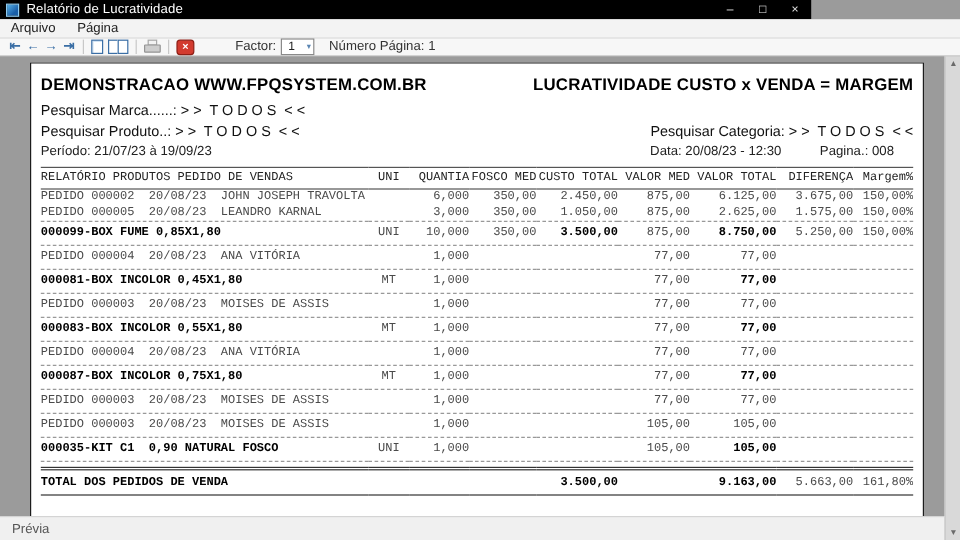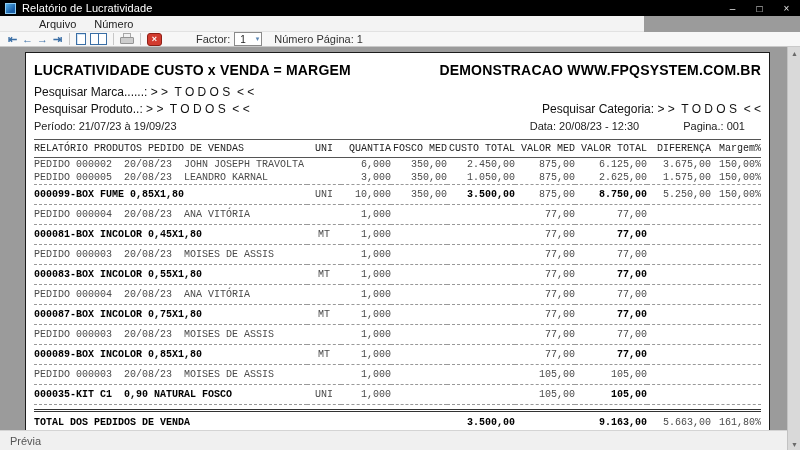--- a/index.html
+++ b/index.html
@@ -1,26 +1,26 @@
 <!DOCTYPE html>
 <html><head>
 <meta charset="utf-8">
 <style>
   * { margin:0; padding:0; box-sizing:border-box; }
   html,body { width:800px; height:450px; }
   body { position:relative; overflow:hidden; background:#9b9b9b; font-family:"Liberation Sans",sans-serif; }
 
   
-  .titlebar { position:absolute; top:0; left:0; width:800px; height:16px; background:#000; color:#fff; display:flex; align-items:center; font-size:11px; }
+  .titlebar { position:absolute; top:0; left:0; width:676px; height:16px; background:#000; color:#fff; display:flex; align-items:center; font-size:11px; }
   .app-icon { width:11px; height:11px; margin:0 6px 0 5px; background:linear-gradient(135deg,#56b0e8 0%,#1a5fa8 70%); border:1px solid #8ecbf2; }
   .title-text { letter-spacing:.1px; }
   .win-controls { margin-left:auto; display:flex; height:16px; }
   .win-btn { width:27px; display:flex; align-items:center; justify-content:center; color:#e4e4e4; font-size:10px; cursor:default; }
 
-  .menubar { position:absolute; top:16px; left:0; width:644px; height:16px; background:#f3f3f3; border-bottom:1px solid #e2e2e2; display:flex; align-items:center; font-size:11px; color:#222;padding-left:30px; }
+  .menubar { position:absolute; top:16px; left:0; width:800px; height:16px; background:#f3f3f3; border-bottom:1px solid #e2e2e2; display:flex; align-items:center; font-size:11px; color:#222; }
   .menu-item { padding:0 9px; }
 
   .toolbar { position:absolute; top:32px; left:0; width:800px; height:15px; background:#f7f7f7; border-bottom:1px solid #c9c9c9; display:flex; align-items:center; font-size:11px; color:#333; padding-left:5px; }
   .tb-ico.nav { width:15px; text-align:center; color:#3a6ea5; font-weight:bold; font-size:11px; line-height:12px; }
   .tb-sep { width:1px; height:12px; background:#c8c8c8; margin:0 4px; }
   .page-ico.single { width:10px; height:12px; background:#fff; border:1px solid #3a6ea5; box-shadow:inset 1px 1px 0 #d3e5f6; margin:0 2px; }
   .page-ico.double { width:17px; height:12px; display:inline-flex; margin:0 2px; }
   .page-ico.double i { flex:1; background:#fff; border:1px solid #3a6ea5; }
   .page-ico.double i:first-child { border-right:none; }
   .printer { position:relative; width:14px; height:12px; display:inline-block; margin:0 2px; }
@@ -40,21 +40,21 @@
   .sarrow { position:absolute; left:0; width:13px; height:12px; display:flex; align-items:center; justify-content:center; font-size:7px; color:#6a6a6a; }
   .sarrow.top { top:0; } .sarrow.bottom { bottom:0; }
 
   .statusbar { position:absolute; left:0; bottom:0; width:787px; height:20px; background:#f0f0f0; border-top:1px solid #d4d4d4; display:flex; align-items:center; font-size:11px; color:#555; padding-left:10px; }
 
   
   .rh-line1 { display:flex; justify-content:space-between; align-items:baseline; margin-bottom:7px; }
   .rpt-title { font-size:14px; font-weight:bold; color:#000; letter-spacing:.2px; }
   .rh-line { display:flex; justify-content:space-between; font-size:12px; color:#111; white-space:pre; margin-bottom:3px; }
   .rh-line.small { font-size:11px; color:#222; margin-top:4px; margin-bottom:0; }
-  .rh-right { display:flex; gap:44px; margin-right:16px; }
+  .rh-right { display:flex; gap:32px; margin-right:16px; }
 
   
   table { width:100%; border-collapse:collapse; table-layout:fixed; font-family:"Liberation Mono",monospace; font-size:10px; margin-top:7px; }
   th, td { white-space:pre; overflow:hidden; }
   th { font-weight:normal; color:#222; padding:3px 0; border-top:1px solid #555; border-bottom:1px solid #555; }
   td { color:#4a4a4a; padding:4px 0; border-bottom:1px dashed #999; }
   tr.tight td { padding:1px 0; }
   tr.no-sep td { border-bottom:none; }
   .row-product td:nth-child(1), .row-product td:nth-child(5), .row-product td:nth-child(7),
   .row-total td:nth-child(1),   .row-total td:nth-child(5),   .row-total td:nth-child(7) { font-weight:bold; color:#000; }
@@ -72,21 +72,21 @@
   <span class="title-text">Relatório de Lucratividade</span>
   <div class="win-controls">
     <div class="win-btn">–</div>
     <div class="win-btn">□</div>
     <div class="win-btn">×</div>
   </div>
 </div>
 
 <div class="menubar">
   <span class="menu-item">Arquivo</span>
-  <span class="menu-item">Número</span>
+  <span class="menu-item">Página</span>
 </div>
 
 <div class="toolbar">
   <span class="tb-ico nav">⇤</span>
   <span class="tb-ico nav">←</span>
   <span class="tb-ico nav">→</span>
   <span class="tb-ico nav">⇥</span>
   <span class="tb-sep"></span>
   <span class="page-ico single"></span>
   <span class="page-ico double">
@@ -104,35 +104,35 @@
   <span class="factor-select">
     <span>1</span>
     <span class="dd">▾</span>
   </span>
   <span class="tb-label pagenum">Número Página: 1</span>
 </div>
 
 <div class="main">
   <div class="page">
     <div class="rh-line1">
+      <span class="rpt-title">DEMONSTRACAO WWW.FPQSYSTEM.COM.BR</span>
       <span class="rpt-title">LUCRATIVIDADE CUSTO x VENDA = MARGEM</span>
-      <span class="rpt-title">DEMONSTRACAO WWW.FPQSYSTEM.COM.BR</span>
     </div>
     <div class="rh-line">
       <span>Pesquisar Marca......: &gt; &gt;  T O D O S  &lt; &lt;</span>
     </div>
     <div class="rh-line">
       <span>Pesquisar Produto..: &gt; &gt;  T O D O S  &lt; &lt;</span>
       <span>Pesquisar Categoria: &gt; &gt;  T O D O S  &lt; &lt;</span>
     </div>
     <div class="rh-line small">
       <span>Período: 21/07/23 à 19/09/23</span>
       <span class="rh-right">
         <span>Data: 20/08/23 - 12:30</span>
-        <span>Pagina.: 001</span>
+        <span>Pagina.: 008</span>
       </span>
     </div>
     <table>
       <colgroup>
         <col>
           <col style="width:34px">
           <col style="width:50px">
           <col style="width:56px">
           <col style="width:68px">
           <col style="width:60px">
@@ -257,31 +257,20 @@
             <td>PEDIDO 000003  20/08/23  MOISES DE ASSIS</td>
             <td></td>
             <td>1,000</td>
             <td></td>
             <td></td>
             <td>77,00</td>
             <td>77,00</td>
             <td></td>
             <td></td>
           </tr>
-          <tr class="row-product">
-            <td>000089-BOX INCOLOR 0,85X1,80</td>
-            <td>MT</td>
-            <td>1,000</td>
-            <td></td>
-            <td></td>
-            <td>77,00</td>
-            <td>77,00</td>
-            <td></td>
-            <td></td>
-          </tr>
           <tr class="row-detail">
             <td>PEDIDO 000003  20/08/23  MOISES DE ASSIS</td>
             <td></td>
             <td>1,000</td>
             <td></td>
             <td></td>
             <td>105,00</td>
             <td>105,00</td>
             <td></td>
             <td></td>

